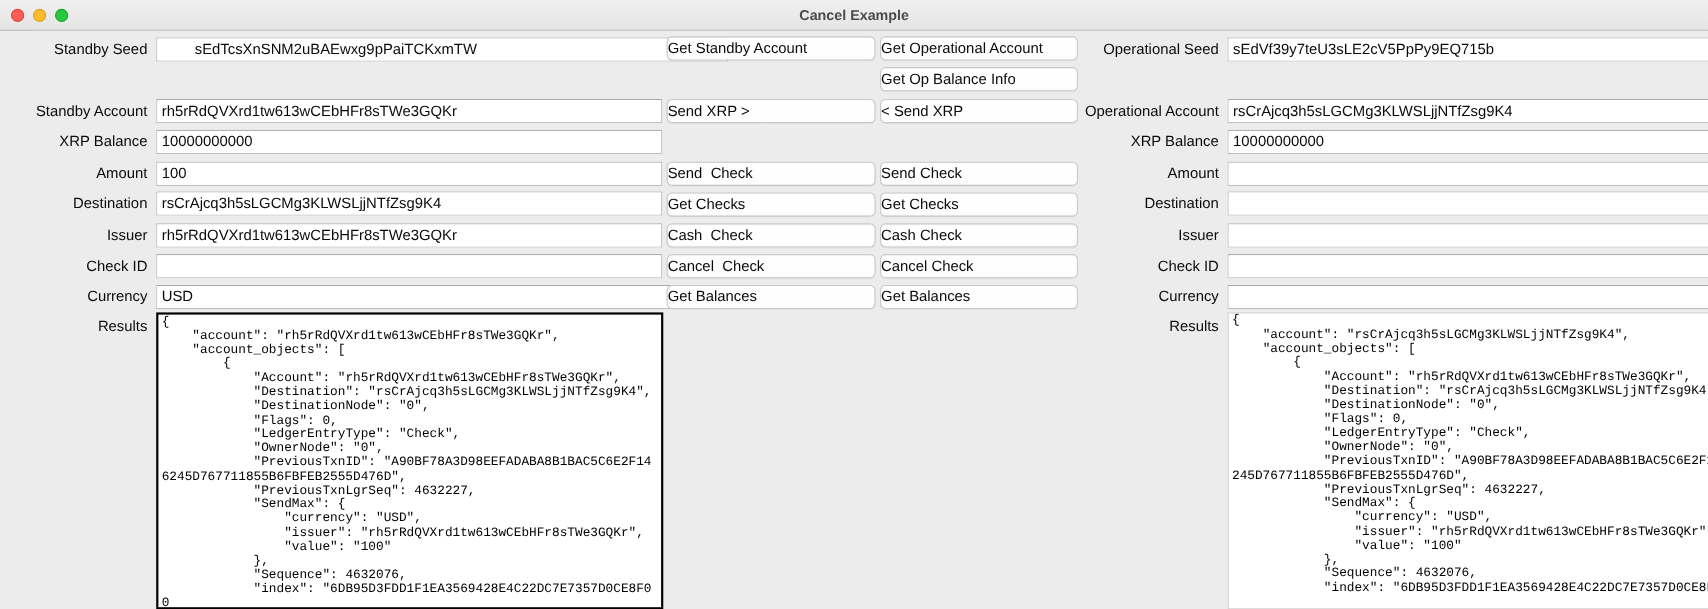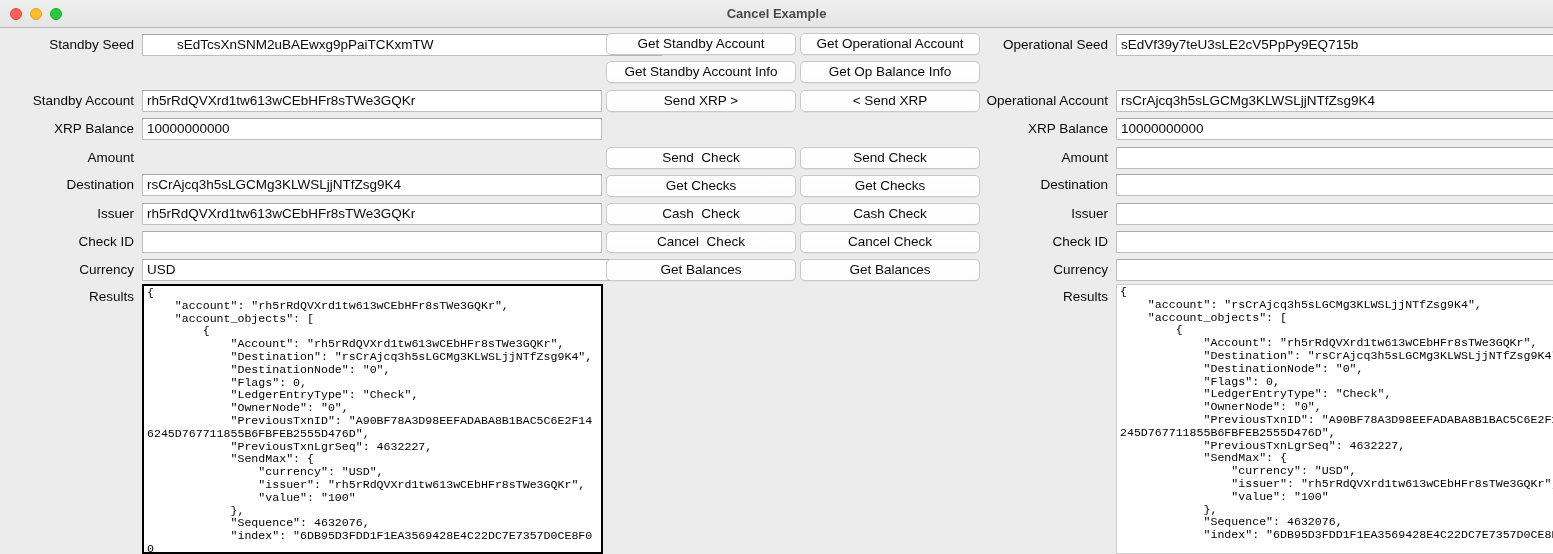--- a/index.html
+++ b/index.html
@@ -44,21 +44,21 @@
     line-height:20px;padding:0 4px;
     overflow:hidden;white-space:nowrap;
     font-family:"Liberation Sans", sans-serif;
     border-radius:1px;
   }
   .btn{
     position:absolute;height:22px;box-sizing:border-box;
     background:linear-gradient(#ffffff,#fdfdfd);
     border:1px solid #c9c9c9;border-radius:5px;
     font-size:13.5px;color:#0a0a0a;
-    line-height:20px;text-align:center;white-space:pre;
+    line-height:20px;white-space:pre;
     box-shadow:0 1px 0 rgba(0,0,0,0.04);
     cursor:default;
   }
   .results{
     position:absolute;box-sizing:border-box;
     background:#ffffff;
     font-family:"Liberation Mono", monospace;
     font-size:11.6px;line-height:12.8px;
     color:#000;
     padding:1px 2px 0 3px;
@@ -86,20 +86,21 @@
   <div class="lbl" style="left:0px;top:6px;width:106px;">Standby Seed</div>
   <div class="fld" style="left:114px;top:6px;width:520px;padding-left:34px;">sEdTcsXnSNM2uBAEwxg9pPaiTCKxmTW</div>
 
   <div class="lbl" style="left:0px;top:62px;width:106px;">Standby Account</div>
   <div class="fld" style="left:114px;top:62px;width:460px;">rh5rRdQVXrd1tw613wCEbHFr8sTWe3GQKr</div>
 
   <div class="lbl" style="left:0px;top:90px;width:106px;">XRP Balance</div>
   <div class="fld" style="left:114px;top:90px;width:460px;">10000000000</div>
 
   <div class="lbl" style="left:0px;top:119px;width:106px;">Amount</div>
+  <div class="fld" style="left:114px;top:119px;width:460px;">100</div>
 
   <div class="lbl" style="left:0px;top:146px;width:106px;">Destination</div>
   <div class="fld" style="left:114px;top:146px;width:460px;">rsCrAjcq3h5sLGCMg3KLWSLjjNTfZsg9K4</div>
 
   <div class="lbl" style="left:0px;top:175px;width:106px;">Issuer</div>
   <div class="fld" style="left:114px;top:175px;width:460px;">rh5rRdQVXrd1tw613wCEbHFr8sTWe3GQKr</div>
 
   <div class="lbl" style="left:0px;top:203px;width:106px;">Check ID</div>
   <div class="fld" style="left:114px;top:203px;width:460px;"></div>
 
@@ -121,21 +122,20 @@
             "PreviousTxnLgrSeq": 4632227,
             "SendMax": {
                 "currency": "USD",
                 "issuer": "rh5rRdQVXrd1tw613wCEbHFr8sTWe3GQKr",
                 "value": "100"
             },
             "Sequence": 4632076,
             "index": "6DB95D3FDD1F1EA3569428E4C22DC7E7357D0CE8F00</div>
 
   <div class="btn" style="left:578px;top:5px;width:190px;">Get Standby Account</div>
-  <div class="btn" style="left:578px;top:33px;width:190px;">Get Standby Account Info</div>
   <div class="btn" style="left:578px;top:62px;width:190px;">Send XRP &gt;</div>
   <div class="btn" style="left:578px;top:119px;width:190px;">Send  Check</div>
   <div class="btn" style="left:578px;top:147px;width:190px;">Get Checks</div>
   <div class="btn" style="left:578px;top:175px;width:190px;">Cash  Check</div>
   <div class="btn" style="left:578px;top:203px;width:190px;">Cancel  Check</div>
   <div class="btn" style="left:578px;top:231px;width:190px;">Get Balances</div>
 
   <div class="btn" style="left:772px;top:5px;width:180px;">Get Operational Account</div>
   <div class="btn" style="left:772px;top:33px;width:180px;">Get Op Balance Info</div>
   <div class="btn" style="left:772px;top:62px;width:180px;">&lt; Send XRP</div>

